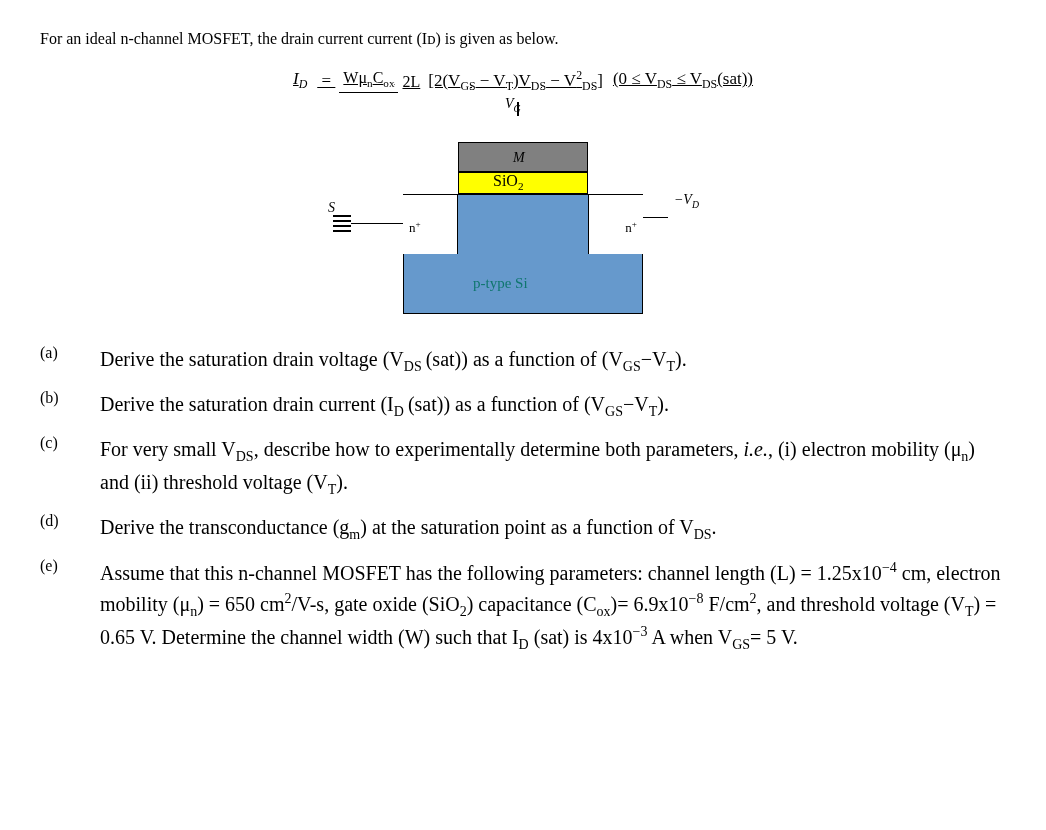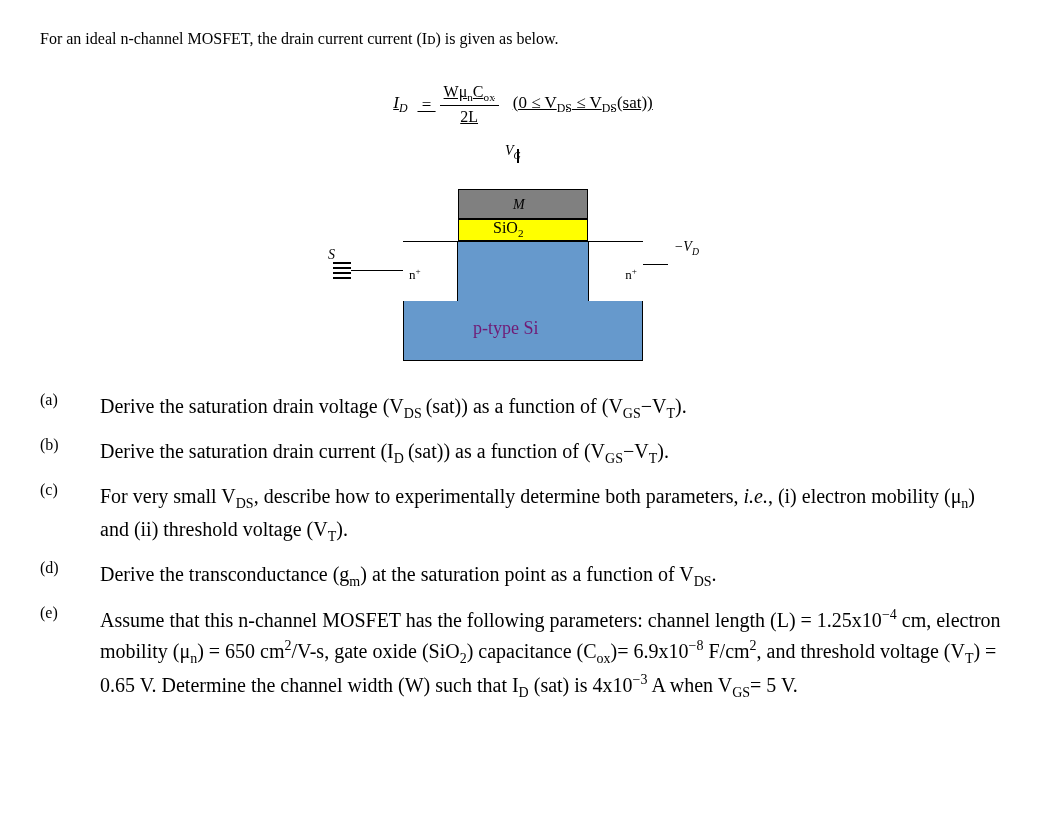--- a/index.html
+++ b/index.html
@@ -27,24 +27,24 @@
       text-decoration: underline;
     }
 
     .eq-lhs {
       font-style: italic;
       margin-right: 10px;
     }
 
     .fraction {
       display: inline-flex;
-      flex-direction: column;
+      flex-direction: row;
       align-items: center;
       vertical-align: middle;
-      margin: 15px 4px;
+      margin: 0 4px;
     }
 
     .fraction .numerator {
       border-bottom: 1.5px solid #000;
       padding: 0 4px 2px 4px;
       font-size: 16px;
     }
 
     .fraction .denominator {
       padding: 2px 4px 0 4px;
@@ -165,23 +165,23 @@
       bottom: 78px;
       right: 26px;
       font-size: 13px;
       z-index: 4;
     }
 
     .label-ptype {
       position: absolute;
       bottom: 22px;
       left: 90px;
-      font-size: 18px;
-      z-index: 4;
-      color: #701a75;
+      font-size: 15px;
+      z-index: 4;
+      color: #0f766e;
     }
 
     
     .vg-label {
       position: absolute;
       top: -18px;
       left: 122px;
       font-size: 14px;
       font-style: italic;
     }
@@ -243,20 +243,23 @@
 
 <div class="equation-block">
   <span class="eq-lhs">
     I<sub>D</sub>
   </span>
   <span>&nbsp;=&nbsp;</span>
   <span class="fraction">
     <span class="numerator">Wμ<sub>n</sub>C<sub>ox</sub></span>
     <span class="denominator">2L</span>
   </span>
+  <span>
+    [2(V<sub>GS</sub> − V<sub>T</sub>)V<sub>DS</sub> − V<sup>2</sup><sub>DS</sub>]
+  </span>
   <span style="margin-left:10px;">
     (0 ≤ V<sub>DS</sub> ≤ V<sub>DS</sub>(sat))
   </span>
 </div>
 
 <div class="mosfet-diagram">
   <div class="diagram-container">
 
     <div class="vg-label">V<sub>G</sub></div>
     <div class="vg-line"></div>

